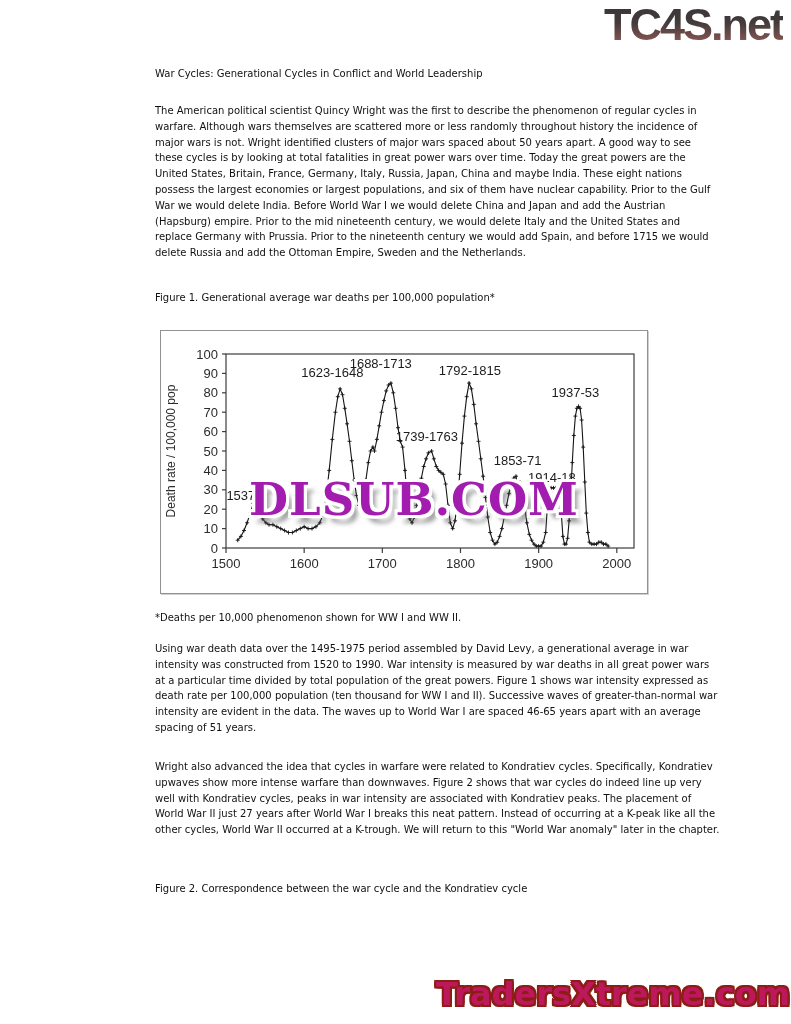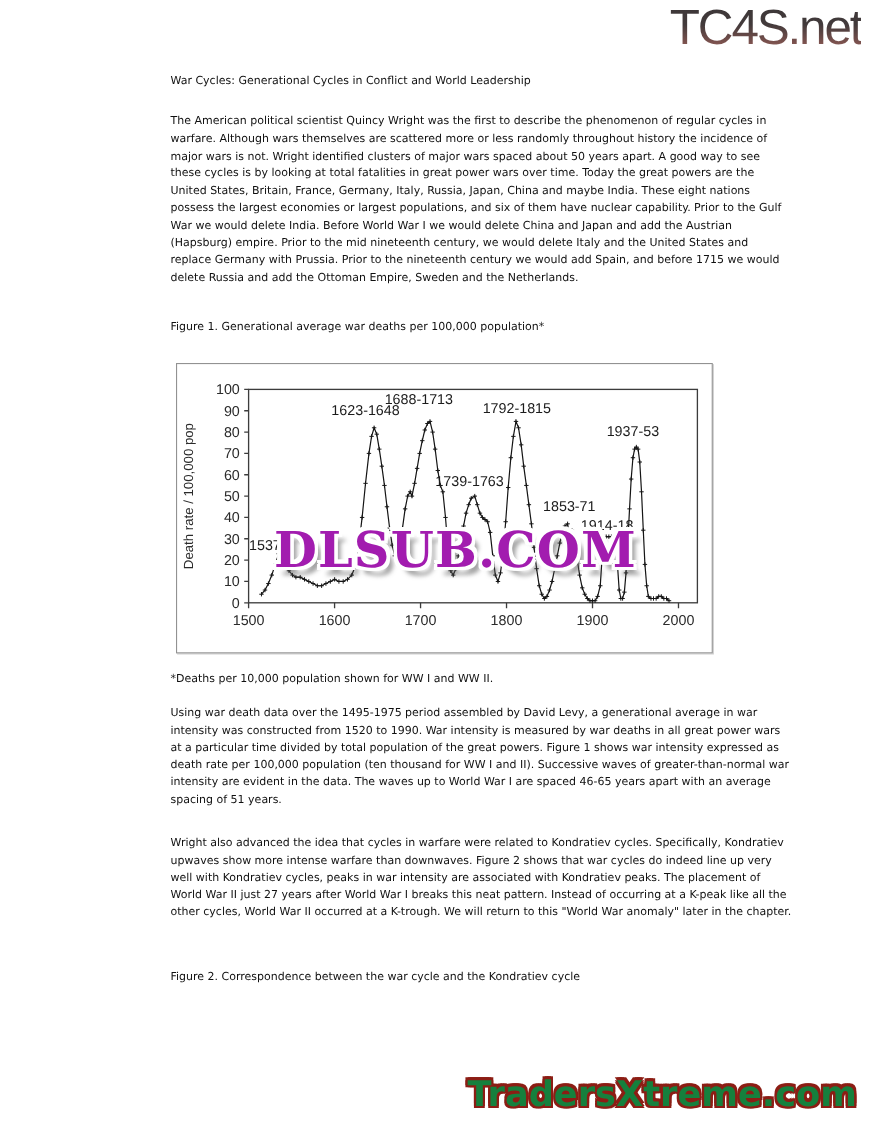--- a/index.html
+++ b/index.html
@@ -8,21 +8,21 @@
     font-family:"DejaVu Sans",sans-serif;overflow:hidden;
   }
   .doc-text{
     position:absolute;left:155px;width:565px;
     font-size:10px;line-height:15.8px;color:#101010;
     font-family:"DejaVu Sans",sans-serif;
   }
   
   .logo-top{
     position:absolute;top:2px;right:8px;
-    font-family:"Liberation Sans",sans-serif;font-weight:normal;
+    font-family:"Liberation Sans",sans-serif;font-weight:bold;
     font-size:45px;letter-spacing:-2px;line-height:1;
     color:#3a3536;
     background:linear-gradient(180deg,#3b3637 0%,#423a3b 45%,#7c524e 82%,#a07a72 100%);
     -webkit-background-clip:text;background-clip:text;
     -webkit-text-fill-color:transparent;
   }
   
   .figure{
     position:absolute;left:160px;top:330px;width:486px;height:262px;
     background:#ffffff;border:1px solid #929292;
@@ -36,24 +36,24 @@
     font-size:45px;line-height:1;letter-spacing:1px;
     color:#a21caf;white-space:nowrap;
     text-shadow:
       -3px 0 0 #ffffff, 3px 0 0 #ffffff, 0 -3px 0 #ffffff, 0 3px 0 #ffffff,
       -2px -2px 0 #ffffff, 2px -2px 0 #ffffff, -2px 2px 0 #ffffff, 2px 2px 0 #ffffff,
       -3px 3px 0 #ffffff, 3px -3px 0 #ffffff, -3px -3px 0 #ffffff, 3px 3px 0 #ffffff,
       6px 8px 4px rgba(90,90,90,0.55);
   }
   
   .logo-bottom{
-    position:absolute;top:975px;right:12px;
+    position:absolute;top:975px;right:1px;
     font-family:"DejaVu Sans",sans-serif;font-weight:bold;
     font-size:32px;line-height:1.2;letter-spacing:0px;white-space:nowrap;
-    color:#15803d;
+    color:#be185d;
     text-shadow:
       -2px -2px 0 #8c1d14, 2px -2px 0 #8c1d14, -2px 2px 0 #8c1d14, 2px 2px 0 #8c1d14,
       -2px 0 0 #8c1d14, 2px 0 0 #8c1d14, 0 -2px 0 #8c1d14, 0 2px 0 #8c1d14,
       -4px 0 1px #ffffff, 4px 0 1px #ffffff, 0 -4px 1px #ffffff, 0 4px 1px #ffffff,
       -3px -3px 1px #ffffff, 3px 3px 1px #ffffff, -3px 3px 1px #ffffff, 3px -3px 1px #ffffff;
   }
 </style>
 </head>
 <body>
 
@@ -110,21 +110,21 @@
       <text x="219.75862068965517" y="36.69999999999999" text-anchor="middle" fill="#1c1c1c" style="font:13px &quot;Liberation Sans&quot;, sans-serif">1688-1713</text>
       <text x="265.8735632183908" y="110.42" text-anchor="middle" fill="#1c1c1c" style="font:13px &quot;Liberation Sans&quot;, sans-serif">1739-1763</text>
       <text x="308.8620689655172" y="44.46000000000001" text-anchor="middle" fill="#1c1c1c" style="font:13px &quot;Liberation Sans&quot;, sans-serif">1792-1815</text>
       <text x="356.5402298850575" y="133.7" text-anchor="middle" fill="#1c1c1c" style="font:13px &quot;Liberation Sans&quot;, sans-serif">1853-71</text>
       <text x="390.9310344827586" y="151.16" text-anchor="middle" fill="#1c1c1c" style="font:13px &quot;Liberation Sans&quot;, sans-serif">1914-18</text>
       <text x="414.37931034482756" y="65.80000000000001" text-anchor="middle" fill="#1c1c1c" style="font:13px &quot;Liberation Sans&quot;, sans-serif">1937-53</text>
     </svg>
   <div class="watermark">DLSUB.COM</div>
 </div>
 
-<div class="doc-text" style="top:610px;">*Deaths per 10,000 population shown for WW I and WW II.</div>
+<div class="doc-text" style="top:610px;">*Deaths per 10,000 phenomenon shown for WW I and WW II.</div>
 
 <div class="doc-text" style="top:641px;">Using war death data over the 1495-1975 period assembled by David Levy, a generational average in war intensity was constructed from 1520 to 1990. War intensity is measured by war deaths in all great power wars at a particular time divided by total population of the great powers. Figure 1 shows war intensity expressed as death rate per 100,000 population (ten thousand for WW I and II). Successive waves of greater-than-normal war intensity are evident in the data. The waves up to World War I are spaced 46-65 years apart with an average spacing of 51 years.</div>
 
 <div class="doc-text" style="top:759px;">Wright also advanced the idea that cycles in warfare were related to Kondratiev cycles. Specifically, Kondratiev upwaves show more intense warfare than downwaves. Figure 2 shows that war cycles do indeed line up very well with Kondratiev cycles, peaks in war intensity are associated with Kondratiev peaks. The placement of World War II just 27 years after World War I breaks this neat pattern. Instead of occurring at a K-peak like all the other cycles, World War II occurred at a K-trough. We will return to this "World War anomaly" later in the chapter.</div>
 
 <div class="doc-text" style="top:881px;">Figure 2. Correspondence between the war cycle and the Kondratiev cycle</div>
 
 <div class="logo-bottom">TradersXtreme.com</div>
 
 </body></html>

